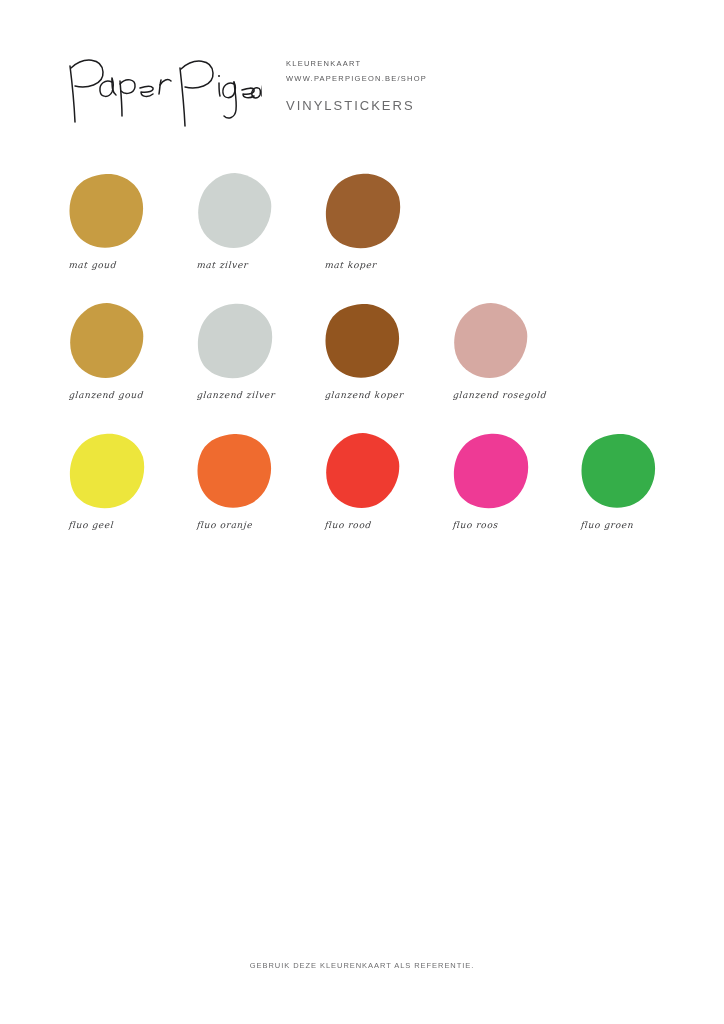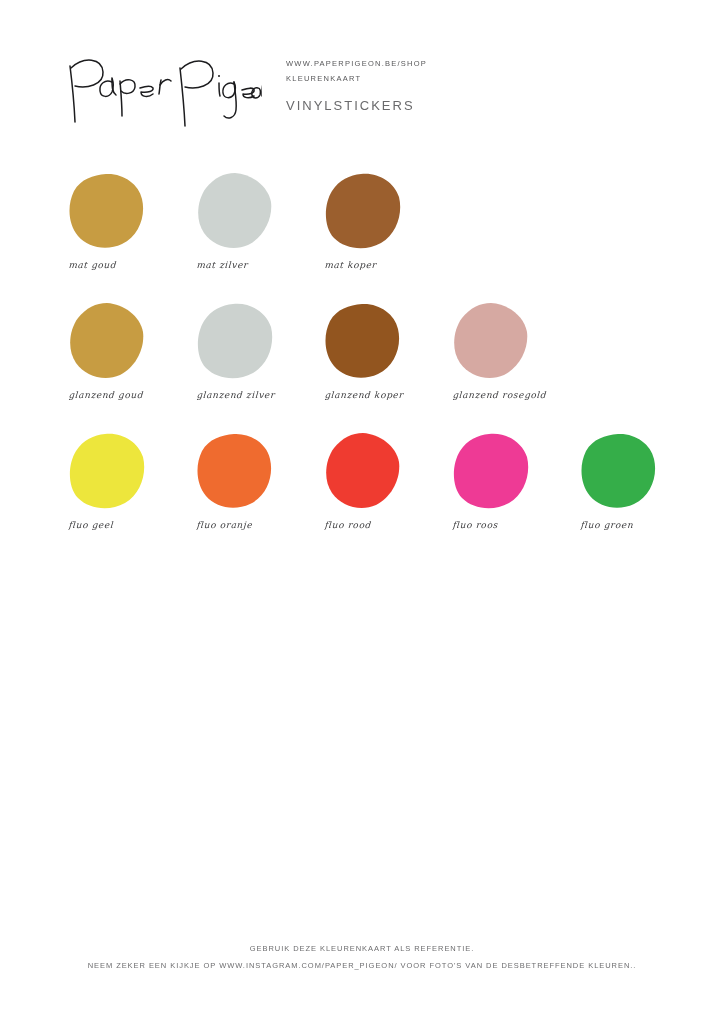--- a/index.html
+++ b/index.html
@@ -146,22 +146,22 @@
 
       <path d="M180 42 C186 40 191 39 192 42 C193 45 187 47 181 46 C181 50 187 51 192 48"></path>
 
       <path d="M196 40 C192 39 189 43 190 47 C191 51 196 51 198 47 C199 43 198 40 196 40"></path>
 
       <path d="M200 48 C200 43 200 39 201 36"></path>
     </svg>
   </div>
 
   <div class="header-meta">
+    <div class="meta-line">KLEURENKAART</div>
     <div class="meta-line">WWW.PAPERPIGEON.BE/SHOP</div>
-    <div class="meta-line">KLEURENKAART</div>
   </div>
 
   <div class="header-product">VINYLSTICKERS</div>
 </div>
 
 <div class="grid">
     <div class="row">
       <div class="cell" style="left: 55px;">
         <div class="blob">
           <svg viewBox="0 0 78 77" xmlns="http://www.w3.org/2000/svg">
@@ -260,14 +260,13 @@
             <path d="M39 2 C56 1 72 12 75 27 C79 44 72 64 55 72 C40 79 21 76 11 64 C1 52 0 33 7 19 C14 7 26 3 39 2 Z" fill="#35AE49"></path>
           </svg>
         </div>
         <div class="swatch-label">fluo groen</div>
       </div>
     </div>
   </div>
 
 <div class="footer">
   <div class="footer-line">GEBRUIK DEZE KLEURENKAART ALS REFERENTIE.</div>
-  <div class="footer-line">NEEM ZEKER EEN KIJKJE OP WWW.INSTAGRAM.COM/PAPER_PIGEON/ VOOR FOTO'S VAN DE DESBETREFFENDE KLEUREN..</div>
 </div>
 
 </body></html>

